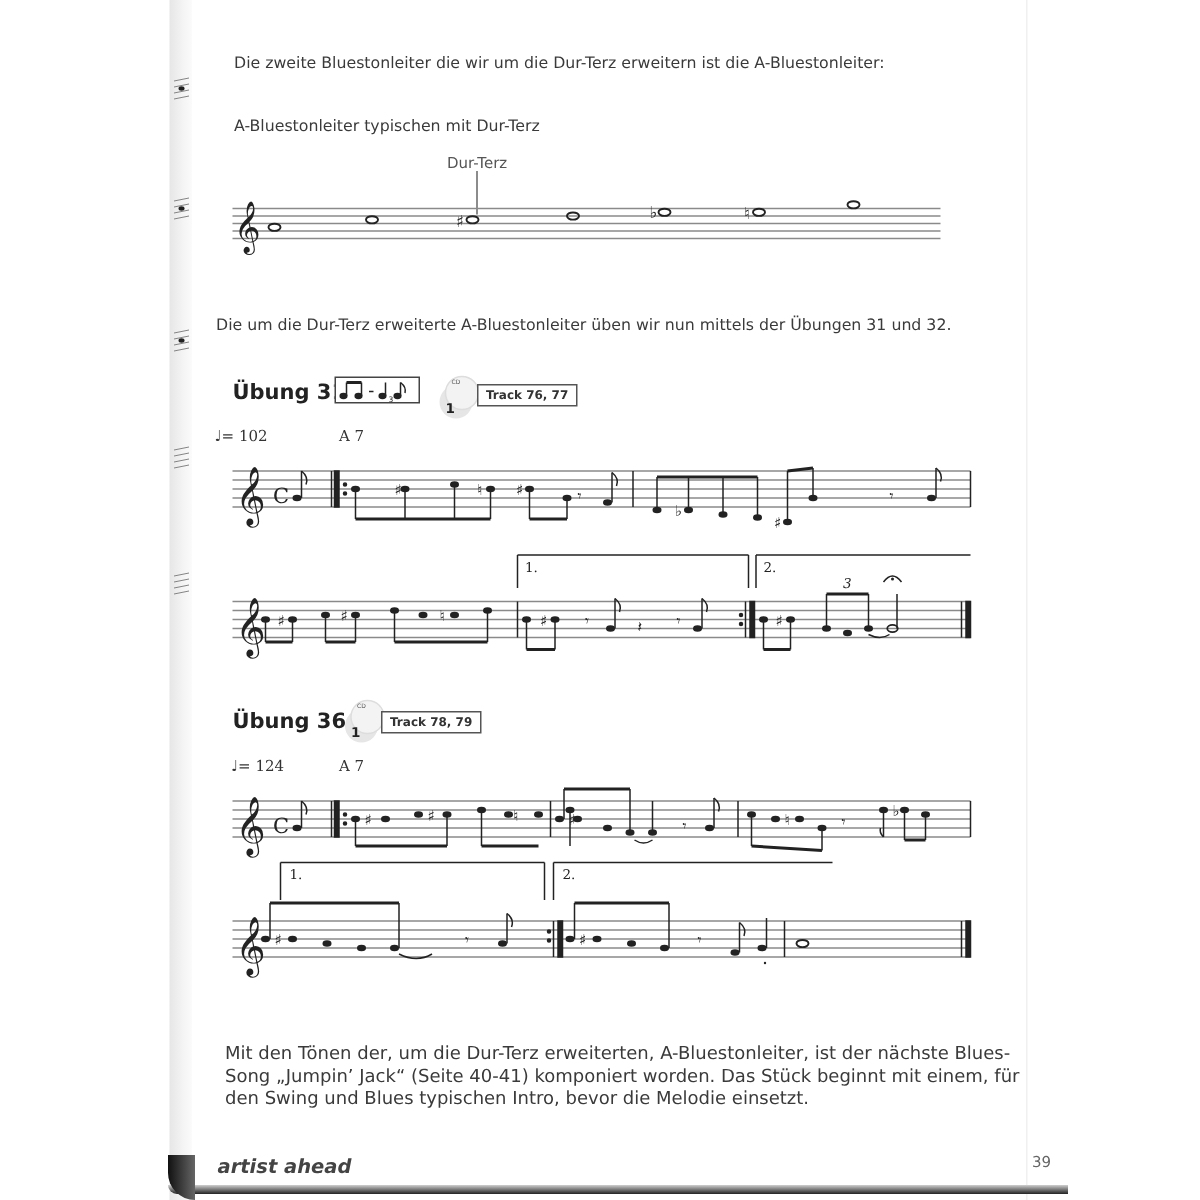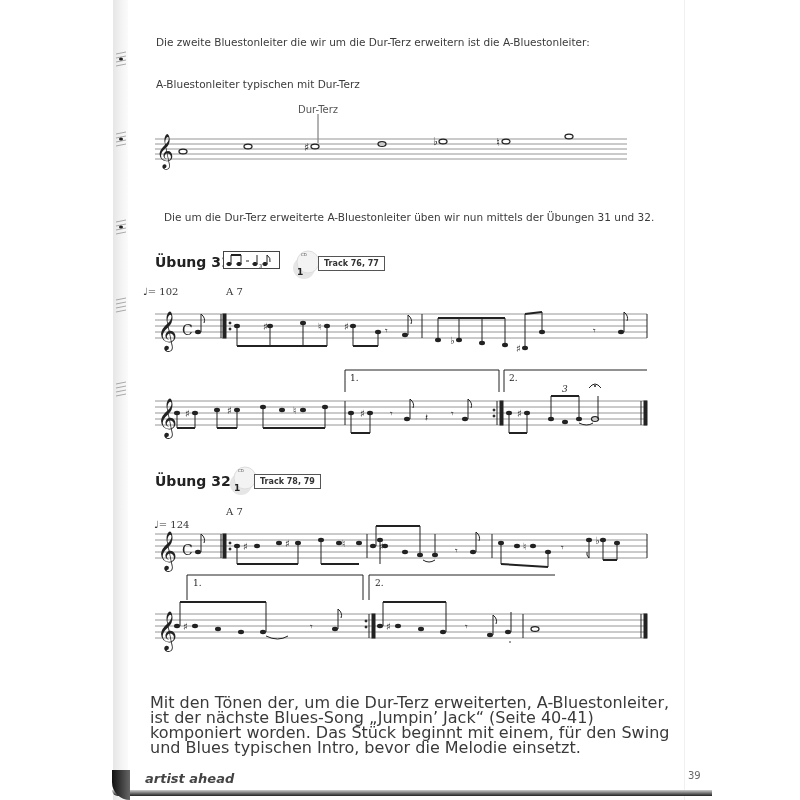--- a/index.html
+++ b/index.html
@@ -7,21 +7,21 @@
          font-family:"DejaVu Sans", sans-serif; color:#333; }
   .gutter { position:absolute; left:113px; top:0; width:15px; height:800px;
             background:linear-gradient(90deg,#e6e6e6,#f4f4f4 60%,#fbfbfb); }
   .gutter-mark { position:absolute; left:116px; width:10px; height:20px; }
   .page-edge { position:absolute; left:684px; top:0; width:1px; height:800px; background:#f0f0f0; }
   .bottom-shadow { position:absolute; left:112px; top:790px; width:600px; height:6px;
                    background:linear-gradient(180deg,#cfcfcf,#555 70%,#222); border-radius:0 0 0 12px; }
   .corner-shadow { position:absolute; left:112px; top:770px; width:18px; height:30px;
                    background:linear-gradient(90deg,#111,#666); border-radius:0 0 0 18px; }
   .txt { position:absolute; font-size:10.5px; color:#3a3a3a; white-space:nowrap; }
-  .para { position:absolute; font-size:16px; color:#3a3a3a; line-height:15px; width:540px; }
+  .para { position:absolute; font-size:12px; color:#3a3a3a; line-height:15px; width:540px; }
   .heading { position:absolute; font-size:14px; font-weight:bold; color:#222; }
   .tempo { position:absolute; font-family:"DejaVu Serif", serif; font-size:10px; color:#333; }
   .chord { position:absolute; font-family:"DejaVu Serif", serif; font-size:10px; color:#333; }
   .label-durterz { position:absolute; font-size:10px; color:#555; }
   .rhythm-box { position:absolute; border:1px solid #444; height:16px; width:55px; background:#fff; }
   .cd { position:absolute; width:30px; height:30px; }
   .track-box { position:absolute; border:1px solid #555; background:#fff; font-size:8px; font-weight:bold;
                color:#333; padding:2px 5px; white-space:nowrap; }
   .footer-brand { position:absolute; left:145px; top:771px; font-size:13px; font-style:italic; font-weight:bold; color:#444; }
   .footer-page { position:absolute; left:688px; top:770px; font-size:10px; color:#666; }
@@ -97,21 +97,21 @@
     <ellipse cx="227" cy="34" rx="4" ry="2.4"></ellipse>
     <ellipse cx="288" cy="31.5" rx="4" ry="2.4"></ellipse>
     <ellipse cx="351" cy="31.5" rx="4" ry="2.4"></ellipse>
     <ellipse cx="414" cy="26.5" rx="4" ry="2.4"></ellipse>
   </g>
   <text x="149" y="41" font-size="11" fill="#222">♯</text>
   <text x="278" y="35" font-size="11" fill="#222">♭</text>
   <text x="341" y="36" font-size="11" fill="#222">♮</text>
 </svg>
 
-<div class="txt" style="left:164px; top:211px;">Die um die Dur-Terz erweiterte A-Bluestonleiter üben wir nun mittels der Übungen 31 und 32.</div>
+<div class="txt" style="left:144px; top:211px;">Die um die Dur-Terz erweiterte A-Bluestonleiter üben wir nun mittels der Übungen 31 und 32.</div>
 
 <div class="heading" style="left:155px; top:254px;">Übung 31</div>
 <div class="rhythm-box" style="left:223px; top:251px;">
   <svg width="55" height="16">
     <g fill="#222" stroke="#222" stroke-width="1">
       <ellipse cx="5" cy="12" rx="2.2" ry="1.6"></ellipse>
         <line x1="7" y1="12" x2="7" y2="3"></line>
       <ellipse cx="15" cy="12" rx="2.2" ry="1.6"></ellipse>
         <line x1="17" y1="12" x2="17" y2="3"></line>
       <line x1="7" y1="3" x2="17" y2="3" stroke-width="2"></line>
@@ -276,30 +276,30 @@
     <text x="205" y="117">♯</text>
       <text x="362" y="117">♯</text>
     <text x="230" y="34">𝄾</text>
       <text x="438" y="34">𝄾</text>
     <text x="235" y="117">𝄾</text>
       <text x="270" y="121">𝄽</text>
       <text x="296" y="117">𝄾</text>
   </g>
 </svg>
 
-<div class="heading" style="left:155px; top:473px;">Übung 32</div>
+<div class="heading" style="left:155px; top:473px;">Übung 36</div>
 <svg class="cd" style="left:229px; top:466px;" viewBox="0 0 30 30">
   <circle cx="12" cy="18" r="11" fill="#e6e6e6"></circle>
     <circle cx="16" cy="12" r="11" fill="#f3f3f3" stroke="#ddd"></circle>
   <text x="5" y="25" font-size="9" font-weight="bold" fill="#222">1</text>
   <text x="9" y="6" font-size="4" fill="#555">CD</text>
 </svg>
 <div class="track-box" style="left:254px; top:474px;">Track 78, 79</div>
 
-<div class="tempo" style="left:154px; top:506px;margin-top:13px;">
+<div class="tempo" style="left:154px; top:506px;">
   <span>♩</span><span>= 124</span>
 </div>
 <div class="chord" style="left:226px; top:506px;">A 7</div>
 
 <svg class="staff" style="left:155px; top:520px;" width="495" height="140">
   <g stroke="#8a8a8a" stroke-width="0.9">
     <line x1="0" y1="14" x2="492" y2="14"></line>
       <line x1="0" y1="20" x2="492" y2="20"></line>
     <line x1="0" y1="26" x2="492" y2="26"></line>
       <line x1="0" y1="32" x2="492" y2="32"></line>

